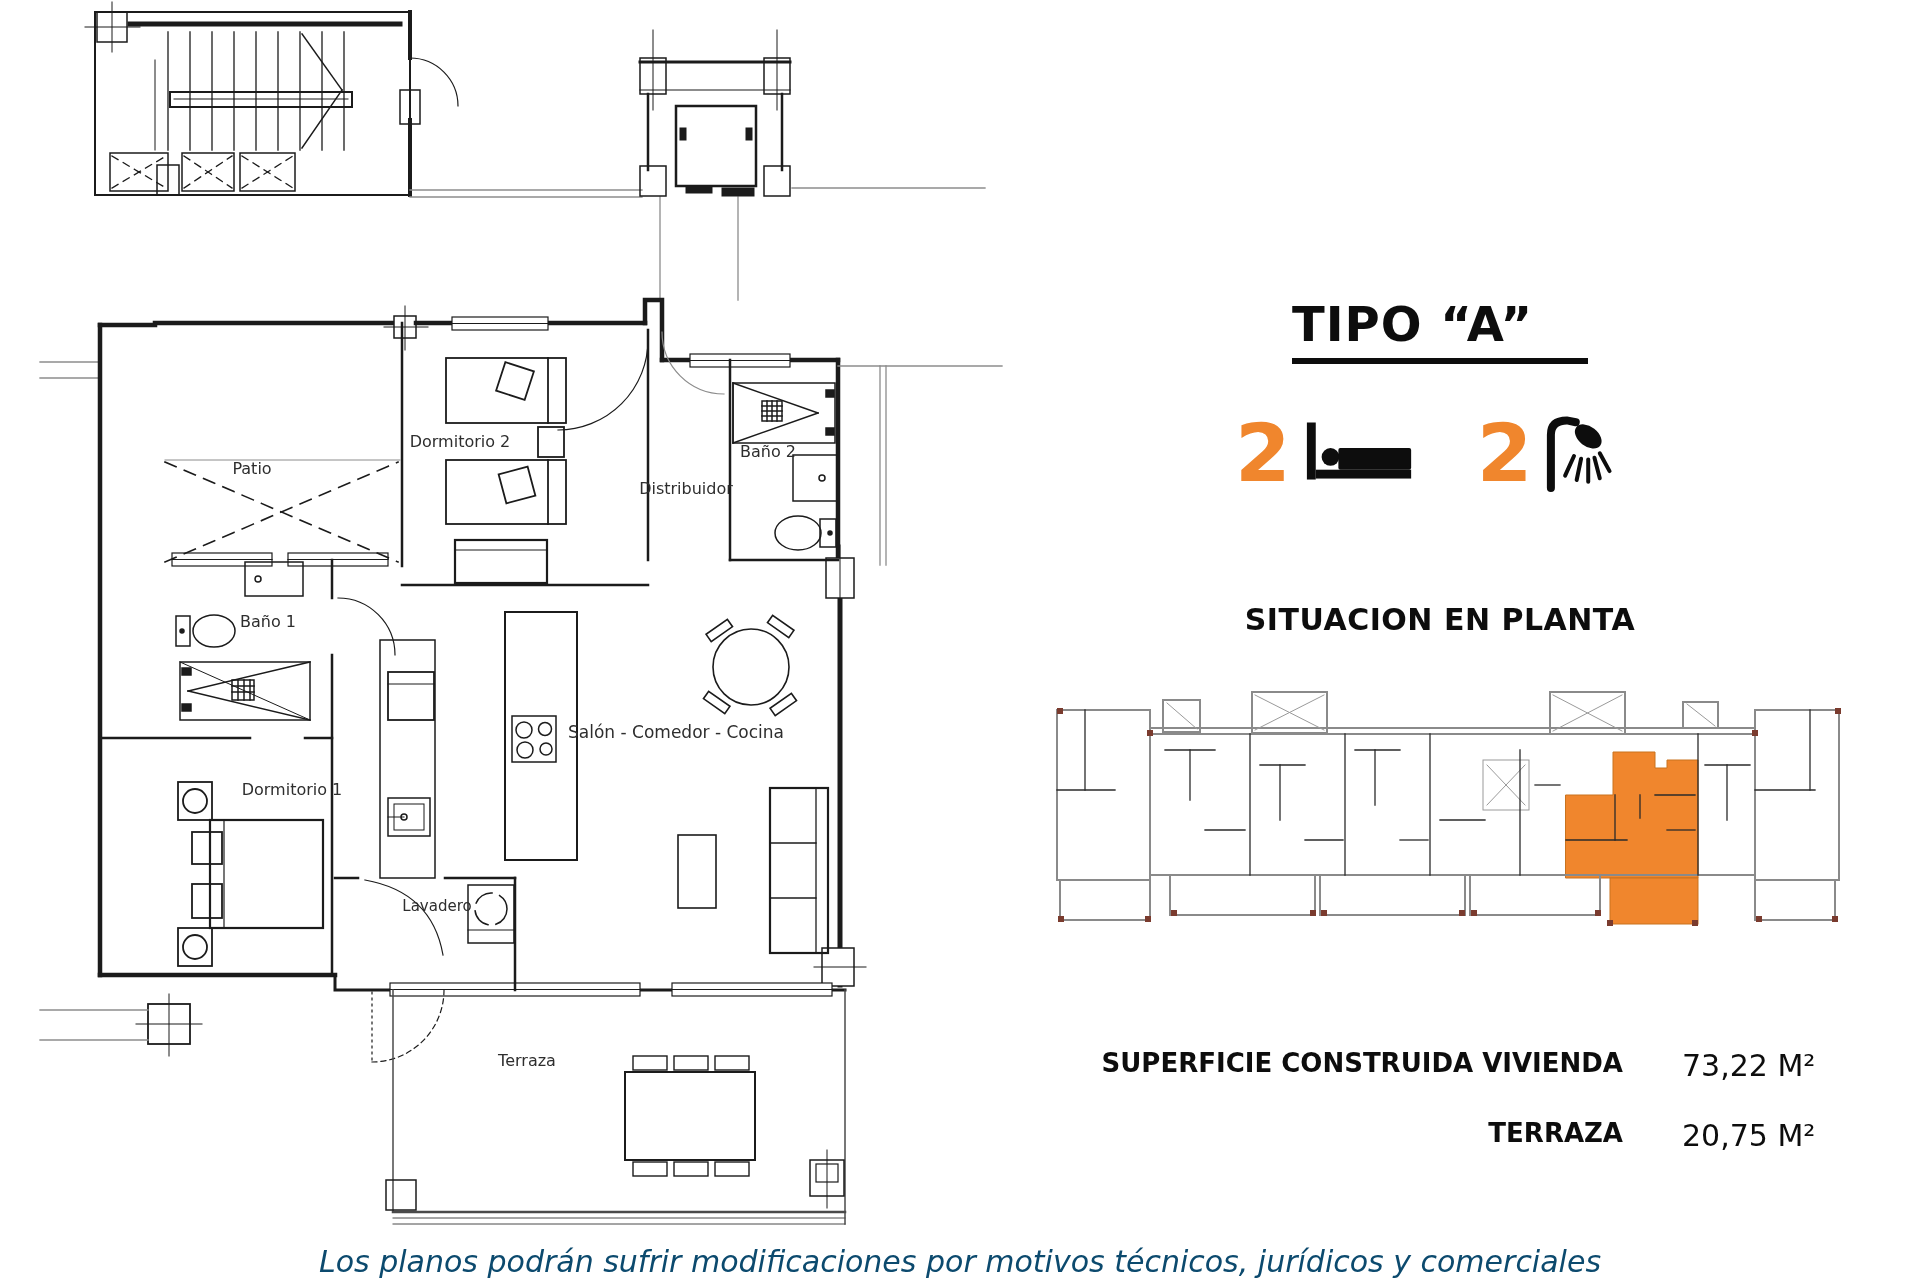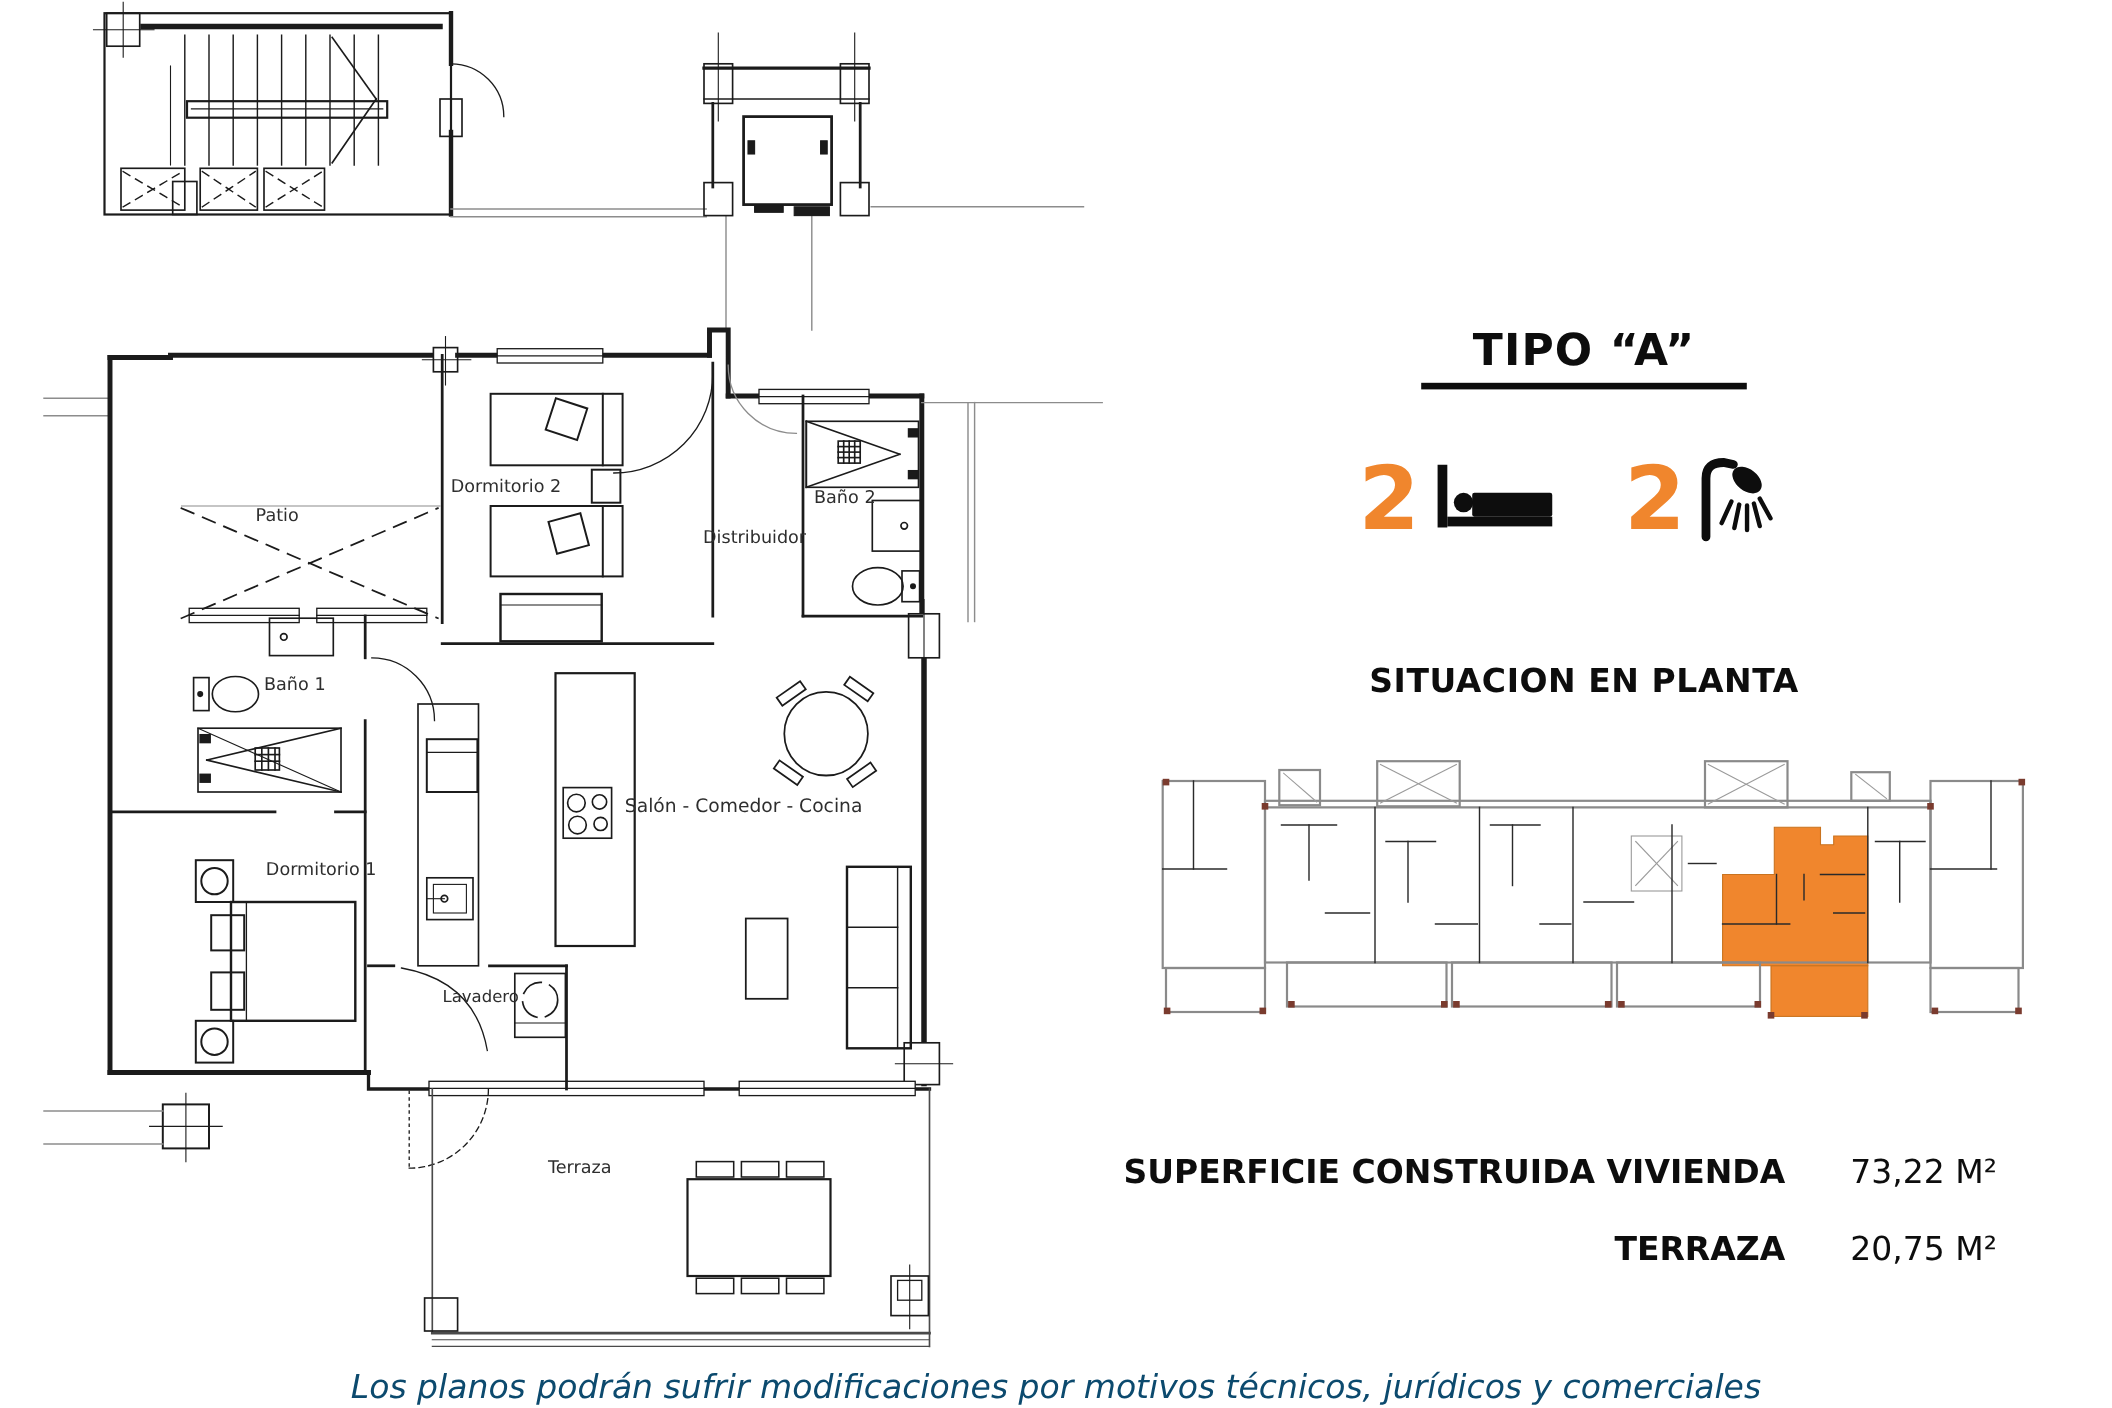--- a/index.html
+++ b/index.html
@@ -3,37 +3,37 @@
 <meta charset="utf-8">
 <style>
   html,body{margin:0;padding:0;}
   body{
     width:1920px;height:1280px;position:relative;background:#ffffff;
     font-family:"DejaVu Sans", sans-serif;color:#111;overflow:hidden;
   }
   .abs{position:absolute;}
   
   .type-title{
-    left:1292px;top:296px;width:296px;text-align:center;
-    font-size:40px;font-weight:800;letter-spacing:1px;
+    left:1292px;top:296px;width:296px;text-align:left;
+    font-size:48px;font-weight:800;letter-spacing:1px;
     border-bottom:6px solid #0d0d0d;padding-bottom:6px;color:#0d0d0d;
   }
   .stats-row{left:1235px;top:408px;width:420px;display:flex;align-items:center;}
   .stat-group{display:flex;align-items:center;}
   .stat-num{
     font-size:80px;font-weight:800;line-height:80px;color:#F0862D;
     margin-right:10px;
   }
   .gap{width:58px;}
   .situation-title{
     left:1140px;top:602px;width:600px;text-align:center;
     font-size:30px;font-weight:800;color:#0d0d0d;letter-spacing:0.5px;
   }
   .surf-label{
-    text-align:right;font-size:30px;font-weight:800;color:#0d0d0d;white-space:nowrap;
+    text-align:right;font-size:26px;font-weight:800;color:#0d0d0d;white-space:nowrap;
   }
   .surf-value{
     text-align:left;font-size:30px;font-weight:400;color:#0d0d0d;white-space:nowrap;
   }
   .footer{
     left:0;top:1244px;width:1920px;text-align:center;
     font-size:30px;font-style:italic;color:#0c4a6e;
   }
   svg text{font-family:"DejaVu Sans", sans-serif;fill:#2e2e2e;}
 </style>

